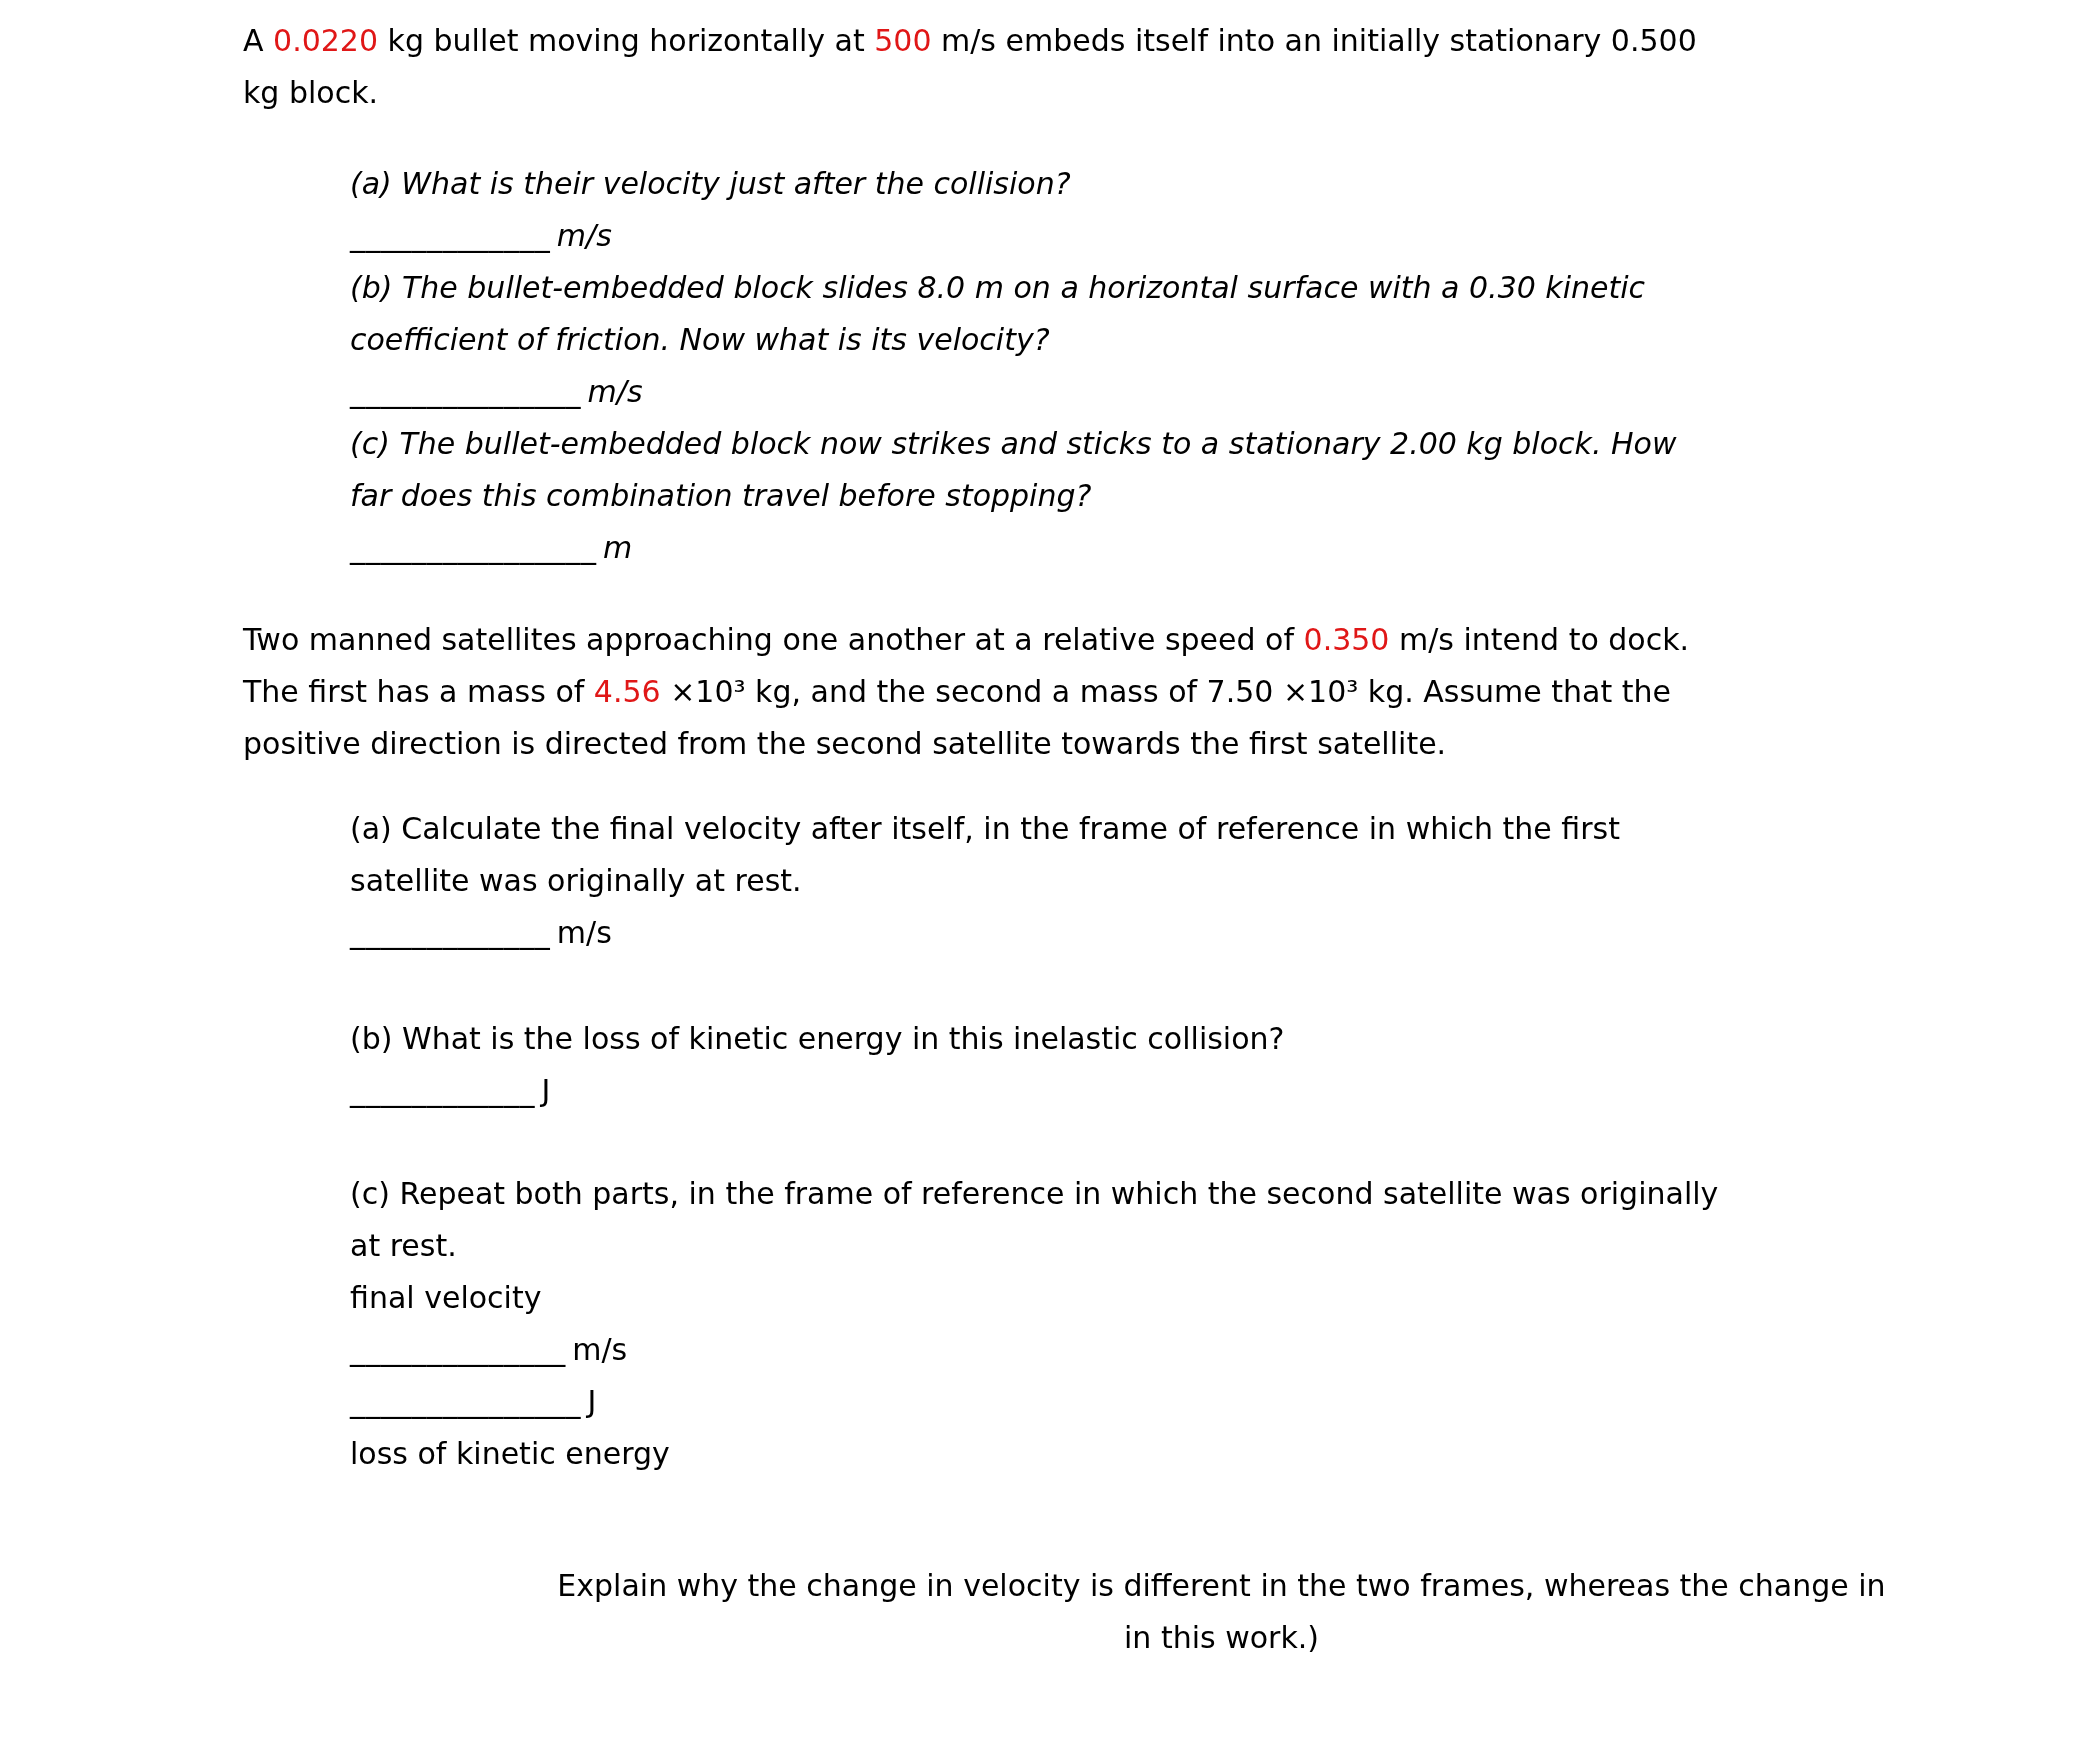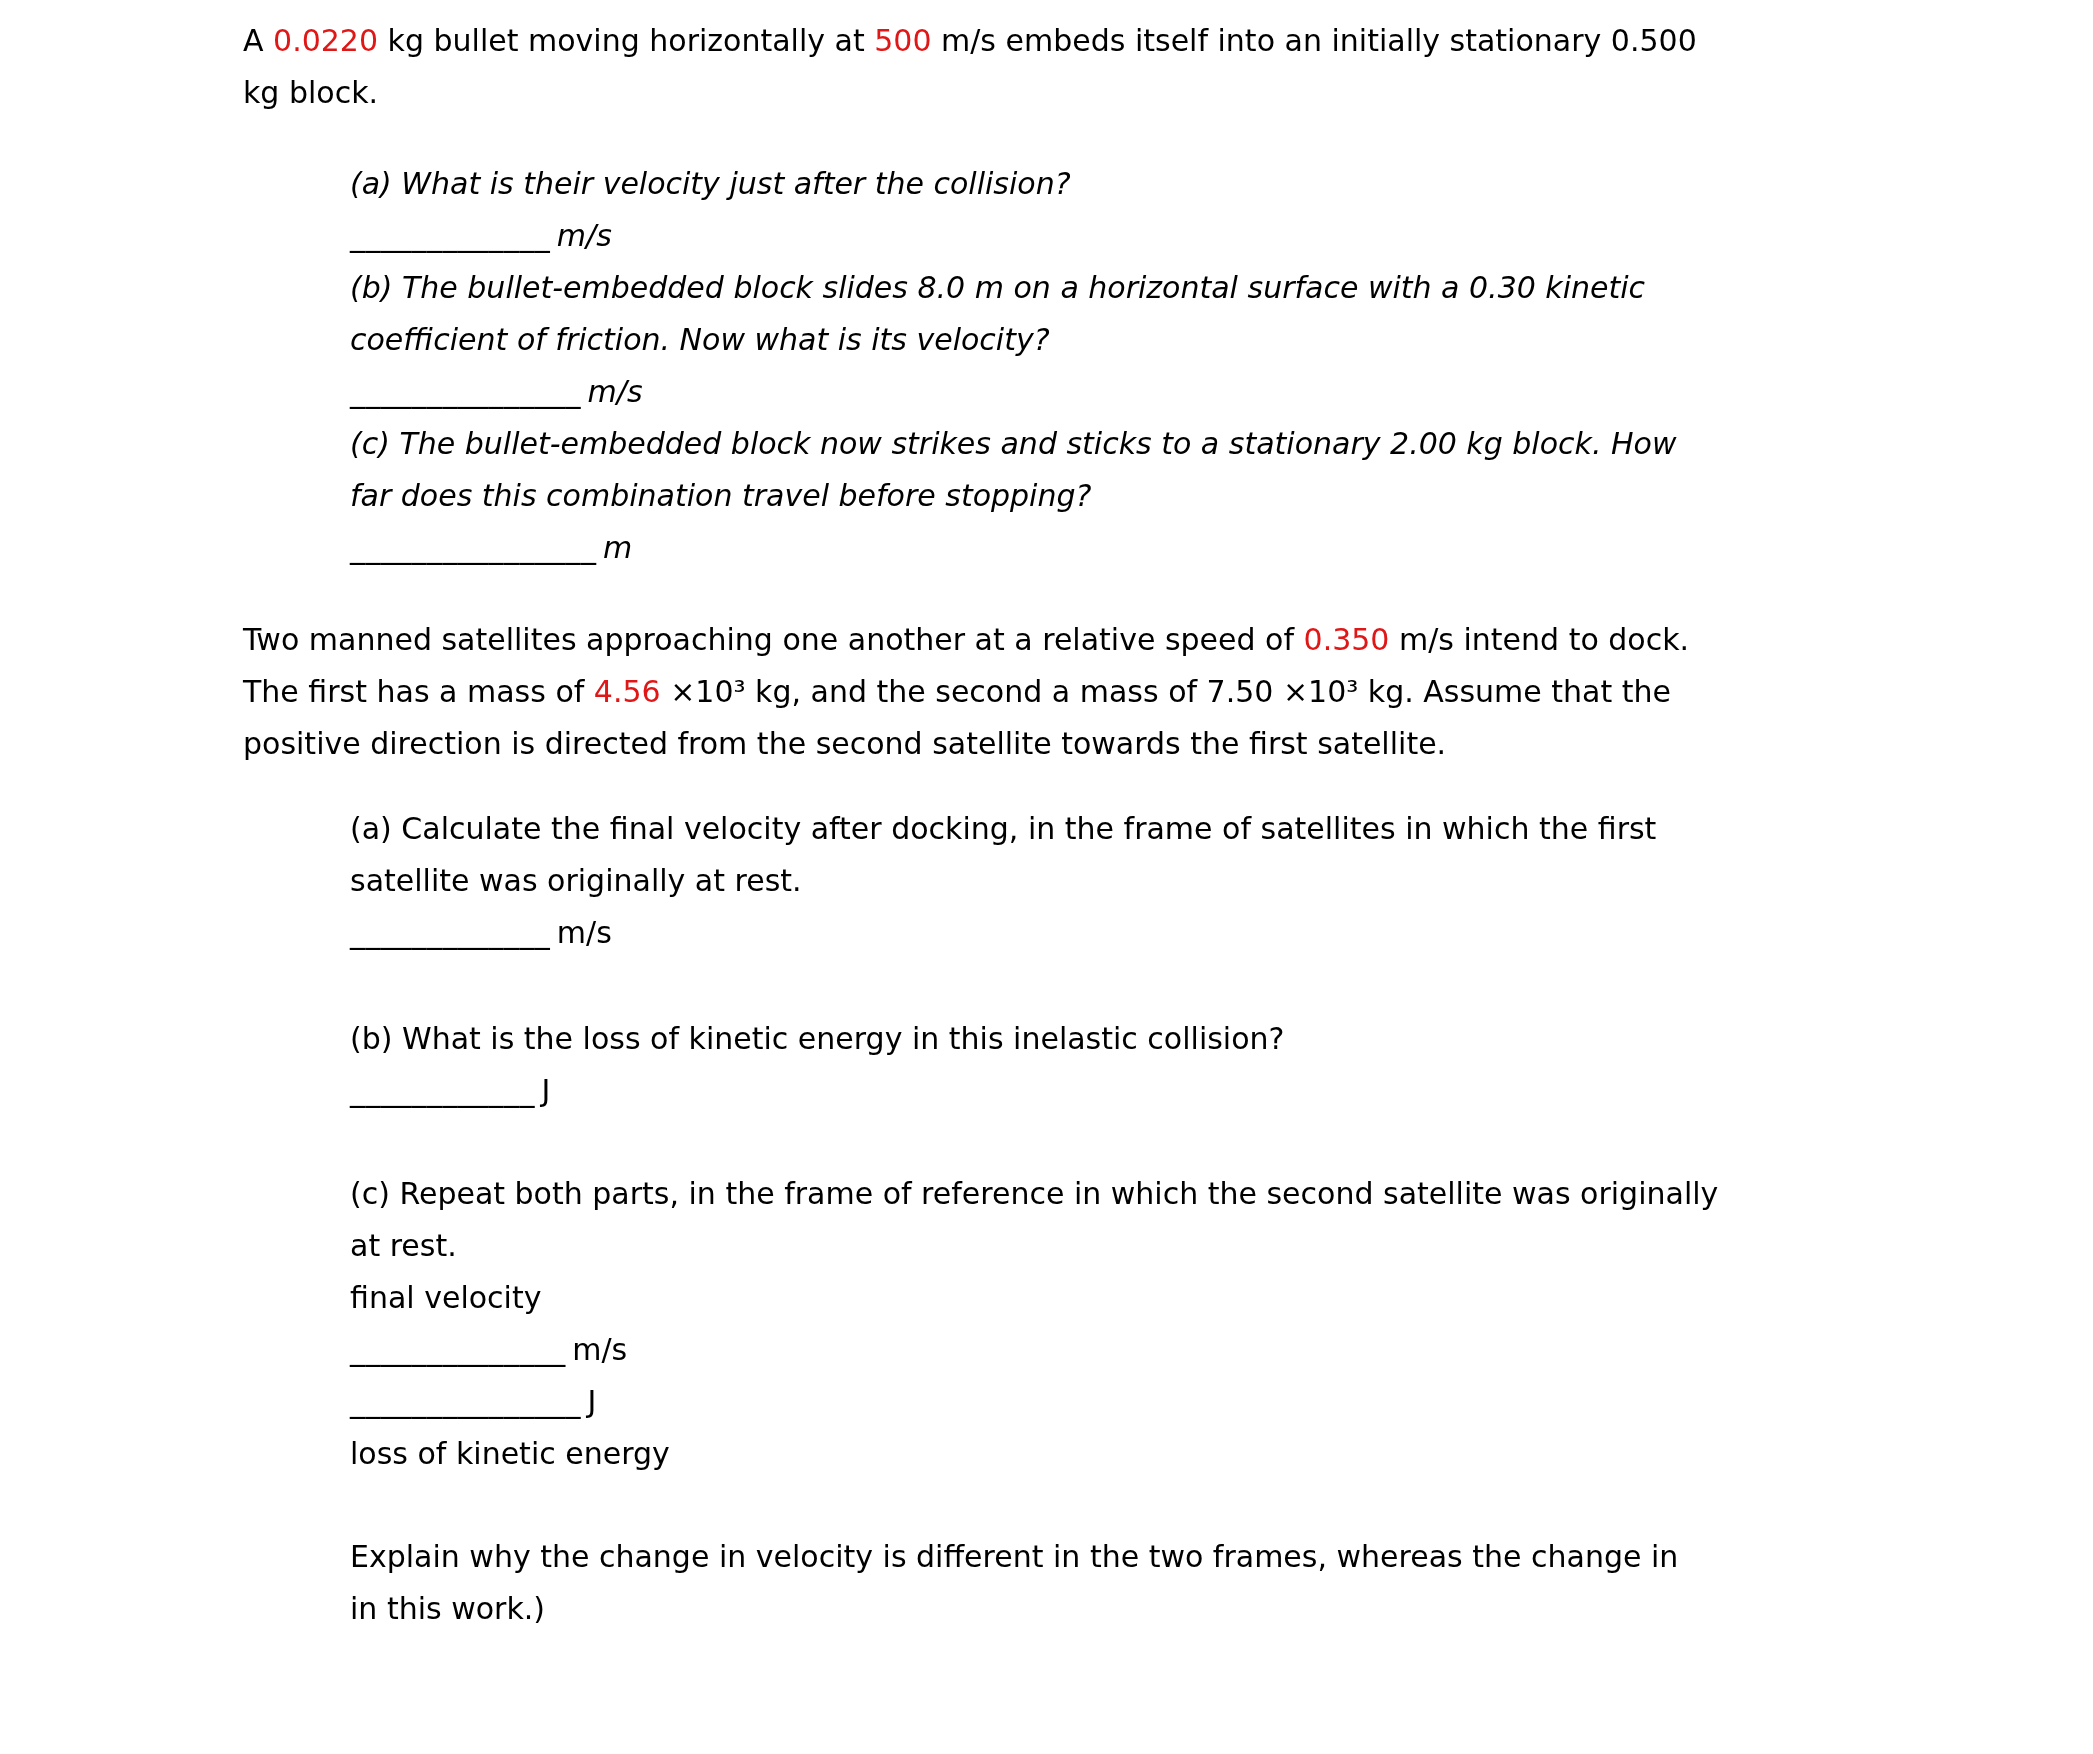--- a/index.html
+++ b/index.html
@@ -24,21 +24,21 @@
   .intro { margin-left: 243px; }
   .parts { margin-left: 350px; }
   .red { color: var(--red, #e01717); }
   .blank { letter-spacing: 0.4px; }
   .unit { margin-left: 6.6px; }
   .gap-after-p1 { margin-top: 39px; font-style: italic; }
   .gap-before-p2 { margin-top: 40px; }
   .gap-before-p2a { margin-top: 33px; }
   .gap-before-p2b { margin-top: 54px; }
   .gap-before-p2c { margin-top: 51px; }
-  .gap-before-note { margin-top: 51px; }
+  .gap-before-note { margin-top: 80px; text-align: center; }
 </style>
 </head>
 <body>
 
 <main class="page">
 
   <section>
     <div class="intro">
       <div class="line"><span>A </span><span class="red">0.0220</span><span> kg bullet moving horizontally at </span><span class="red">500</span><span> m/s embeds itself into an initially stationary 0.500</span></div>
       <div class="line">kg block.</div>
@@ -57,21 +57,21 @@
   </section>
 
   <section>
     <div class="intro gap-before-p2">
       <div class="line"><span>Two manned satellites approaching one another at a relative speed of </span><span class="red">0.350</span><span> m/s intend to dock.</span></div>
       <div class="line"><span>The first has a mass of </span><span class="red">4.56</span><span> ×10³ kg, and the second a mass of 7.50 ×10³ kg. Assume that the</span></div>
       <div class="line">positive direction is directed from the second satellite towards the first satellite.</div>
     </div>
 
     <div class="parts gap-before-p2a">
-      <div class="line">(a) Calculate the final velocity after docking, in the frame of satellites in which the first</div>
+      <div class="line">(a) Calculate the final velocity after itself, in the frame of reference in which the first</div>
       <div class="line">satellite was originally at rest.</div>
       <div class="line"><span class="blank">_____________</span><span class="unit">m/s</span></div>
     </div>
 
     <div class="parts gap-before-p2b">
       <div class="line">(b) What is the loss of kinetic energy in this inelastic collision?</div>
       <div class="line"><span class="blank">____________</span><span class="unit">J</span></div>
     </div>
 
     <div class="parts gap-before-p2c">

